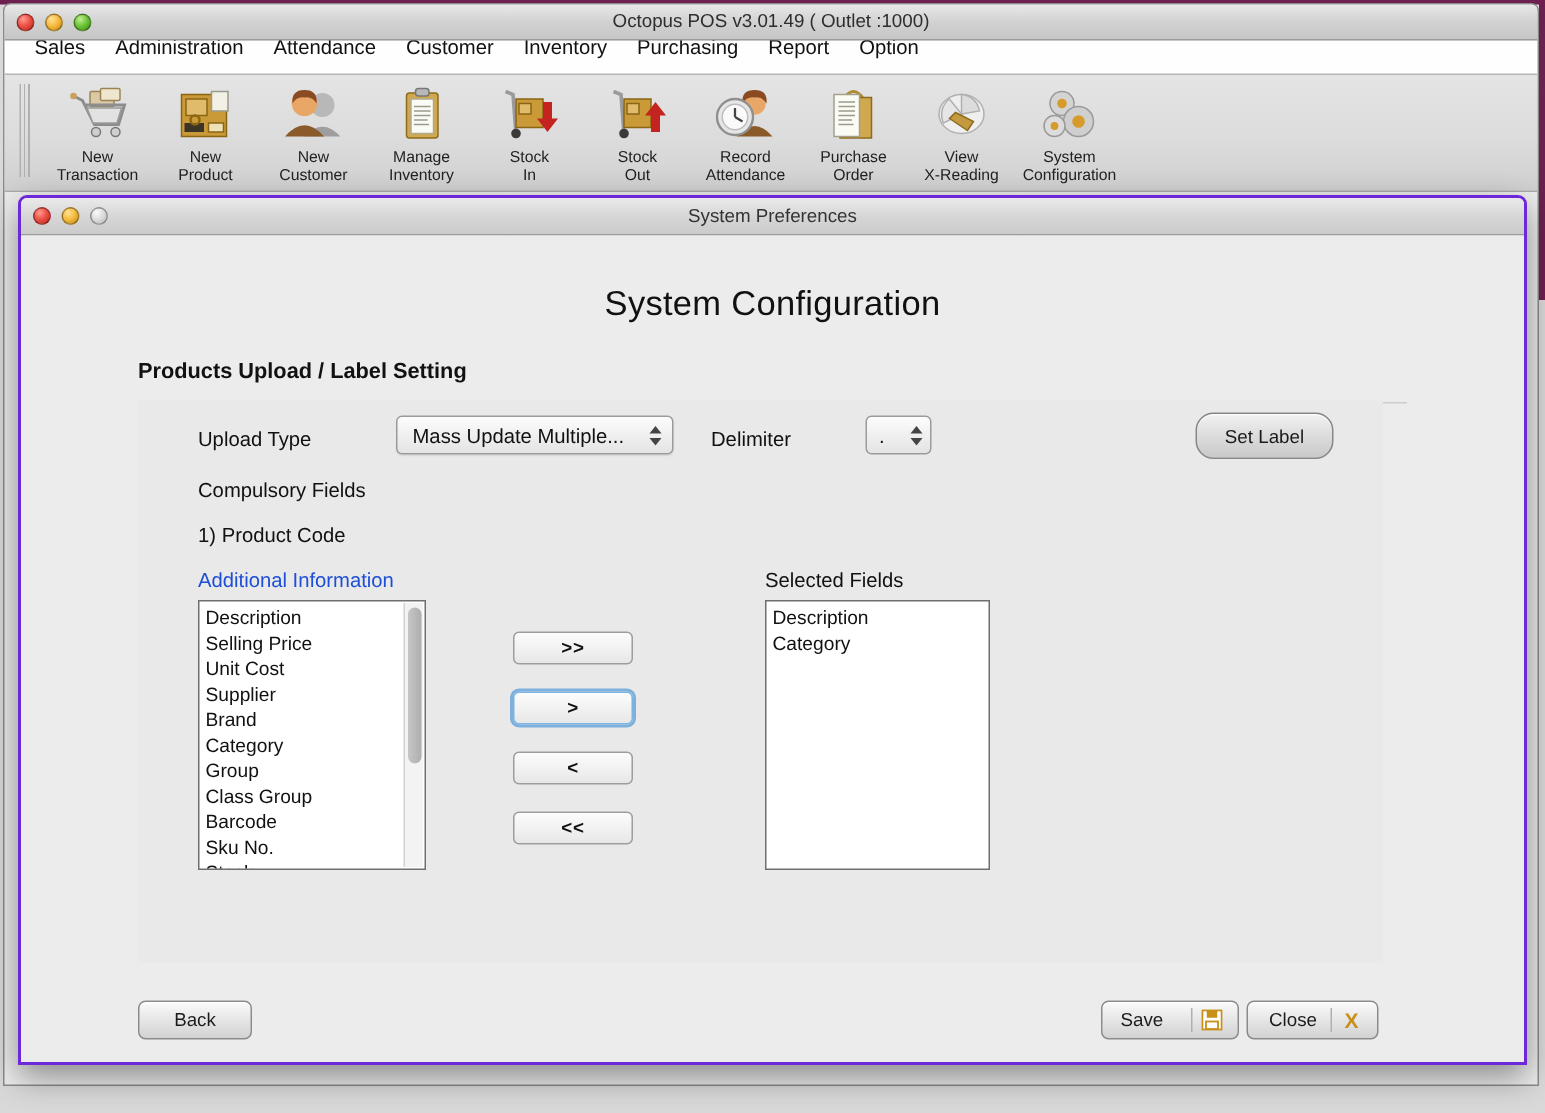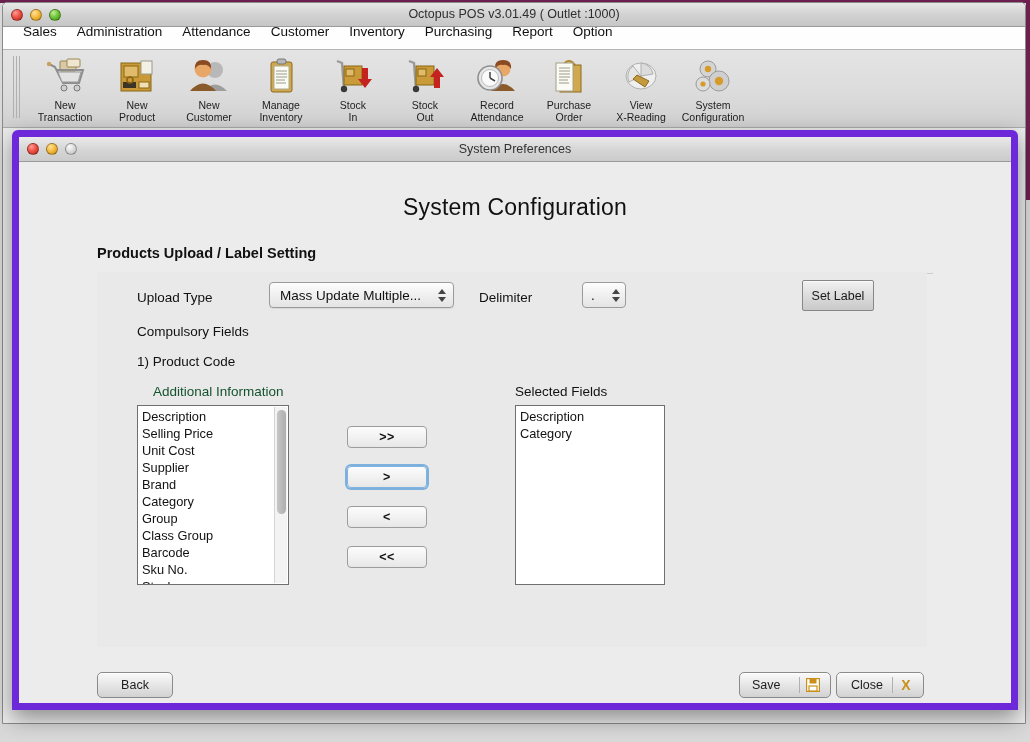--- a/index.html
+++ b/index.html
@@ -94,21 +94,21 @@
     margin-top: 2px;
     font-size: 10.5px; line-height: 11.5px; color: #222; text-align: center;
   }
   .tool .cap span { display: block; }
 
   
   #dialog {
     position: absolute; left: 12px; top: 130px;
     width: 1006px; height: 580px;
     background: #ececec;
-    border: 7px solid #6d28d9;
+    border: 2px solid #6d28d9;
     border-radius: 6px 6px 0 0;
     box-shadow: 0 8px 22px rgba(0,0,0,.42);
     overflow: hidden;
   }
   #dialog-titlebar {
     height: 25px;
     background: linear-gradient(to bottom, #eaeaea 0%, #d6d6d6 52%, #cbcbcb 100%);
     border-bottom: 1px solid #9b9b9b;
     position: relative;
   }
@@ -176,32 +176,32 @@
     background: linear-gradient(to bottom, #fdfdfd 0%, #f0f0f0 48%, #e4e4e4 100%);
     border: 1px solid #9b9b9b; border-radius: 4px;
     display: flex; align-items: center;
     padding: 0 4px 0 8px;
     font-size: 13.5px; color: #111; cursor: default;
   }
   #sel-delimiter .txt { flex: 1; }
 
   #btn-set-label {
     position: absolute; left: 705px; top: 8px;
-    width: 72px; height: 31px;
+    width: 92px; height: 31px;
     background: linear-gradient(to bottom, #f2f2f2 0%, #dedede 45%, #c9c9c9 100%);
-    border: 1px solid #878787; border-radius: 2px;
+    border: 1px solid #878787; border-radius: 12px;
     font-size: 12.5px; color: #1a1a1a;
     display: flex; align-items: center; justify-content: center;
     cursor: default;
     box-shadow: inset 0 1px 0 rgba(255,255,255,.7);
   }
 
   #lbl-compulsory { position: absolute; left: 40px; top: 52px; }
   #lbl-productcode { position: absolute; left: 40px; top: 82px; }
-  #lbl-addinfo { position: absolute; left: 56px; top: 112px; font-size: 13.5px; color:#14532d; }
+  #lbl-addinfo { position: absolute; left: 40px; top: 112px; font-size: 13.5px; color:#1d4ed8; }
   #lbl-selfields { position: absolute; left: 418px; top: 112px; font-size: 13.5px; color:#111; }
 
   
   .listbox {
     position: absolute;
     background: #fff;
     border: 1px solid #6f6f6f;
     overflow: hidden;
   }
   #list-additional { left: 40px; top: 133px; width: 152px; height: 180px; }

